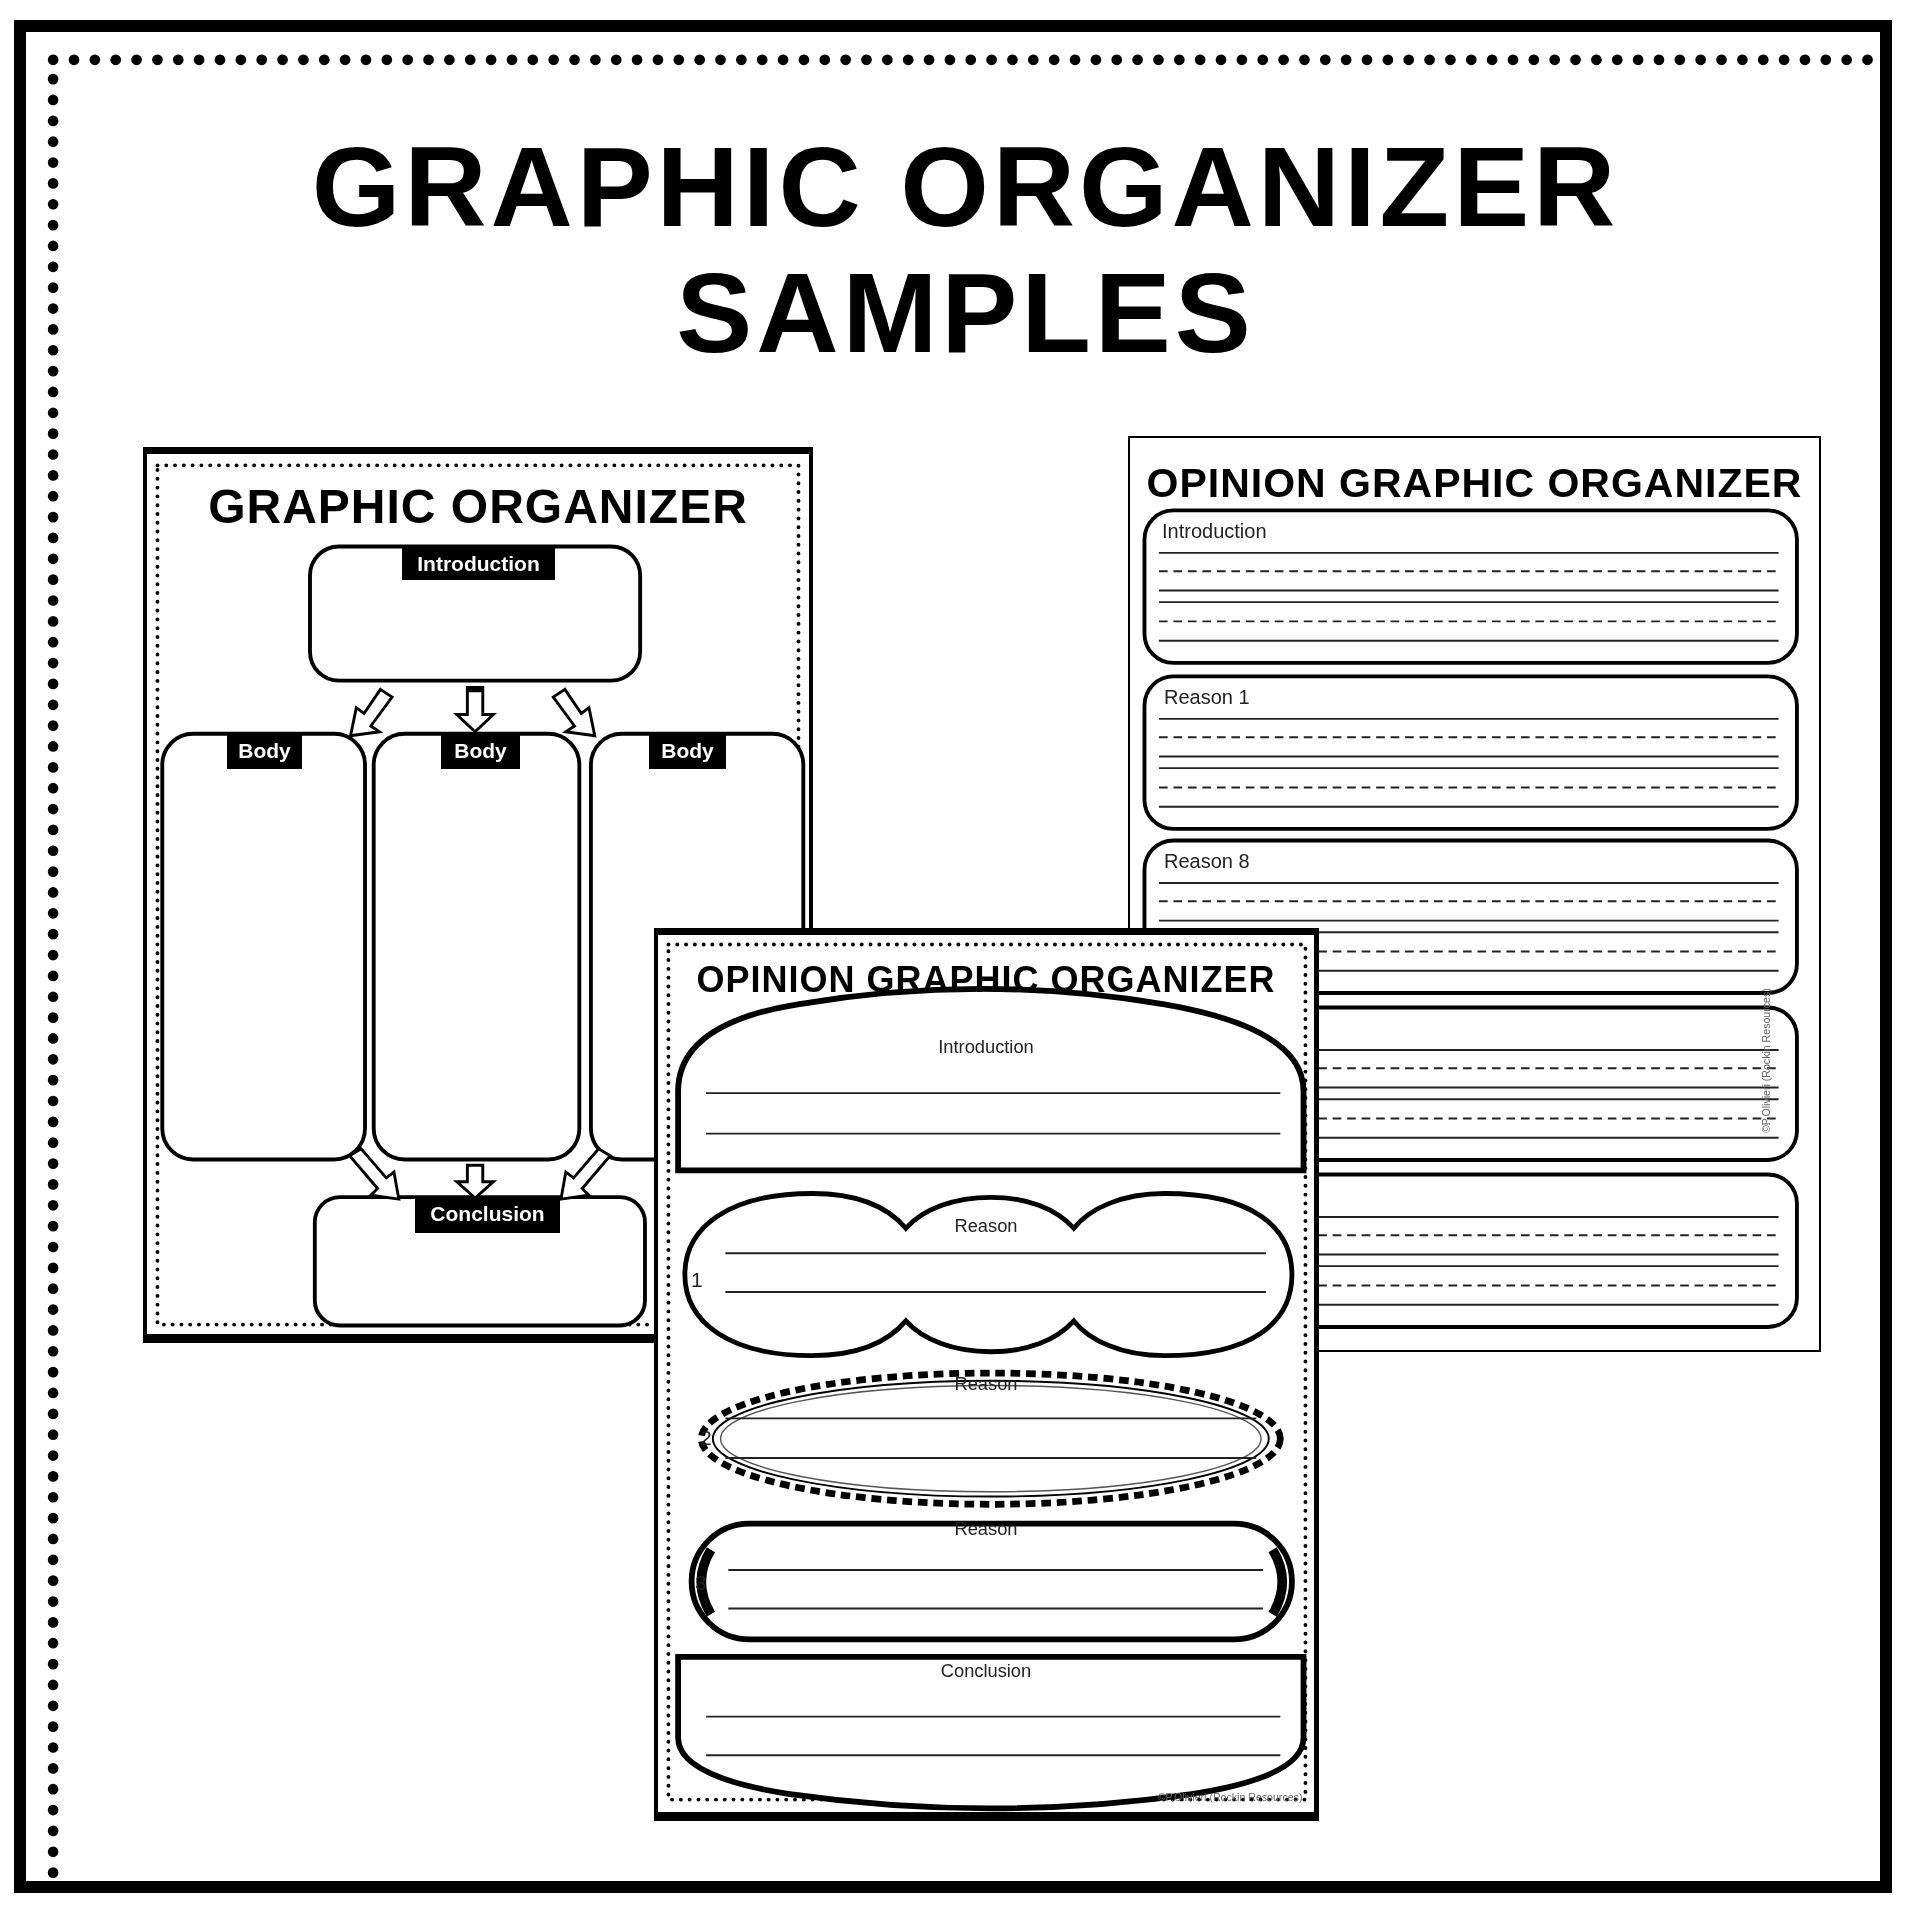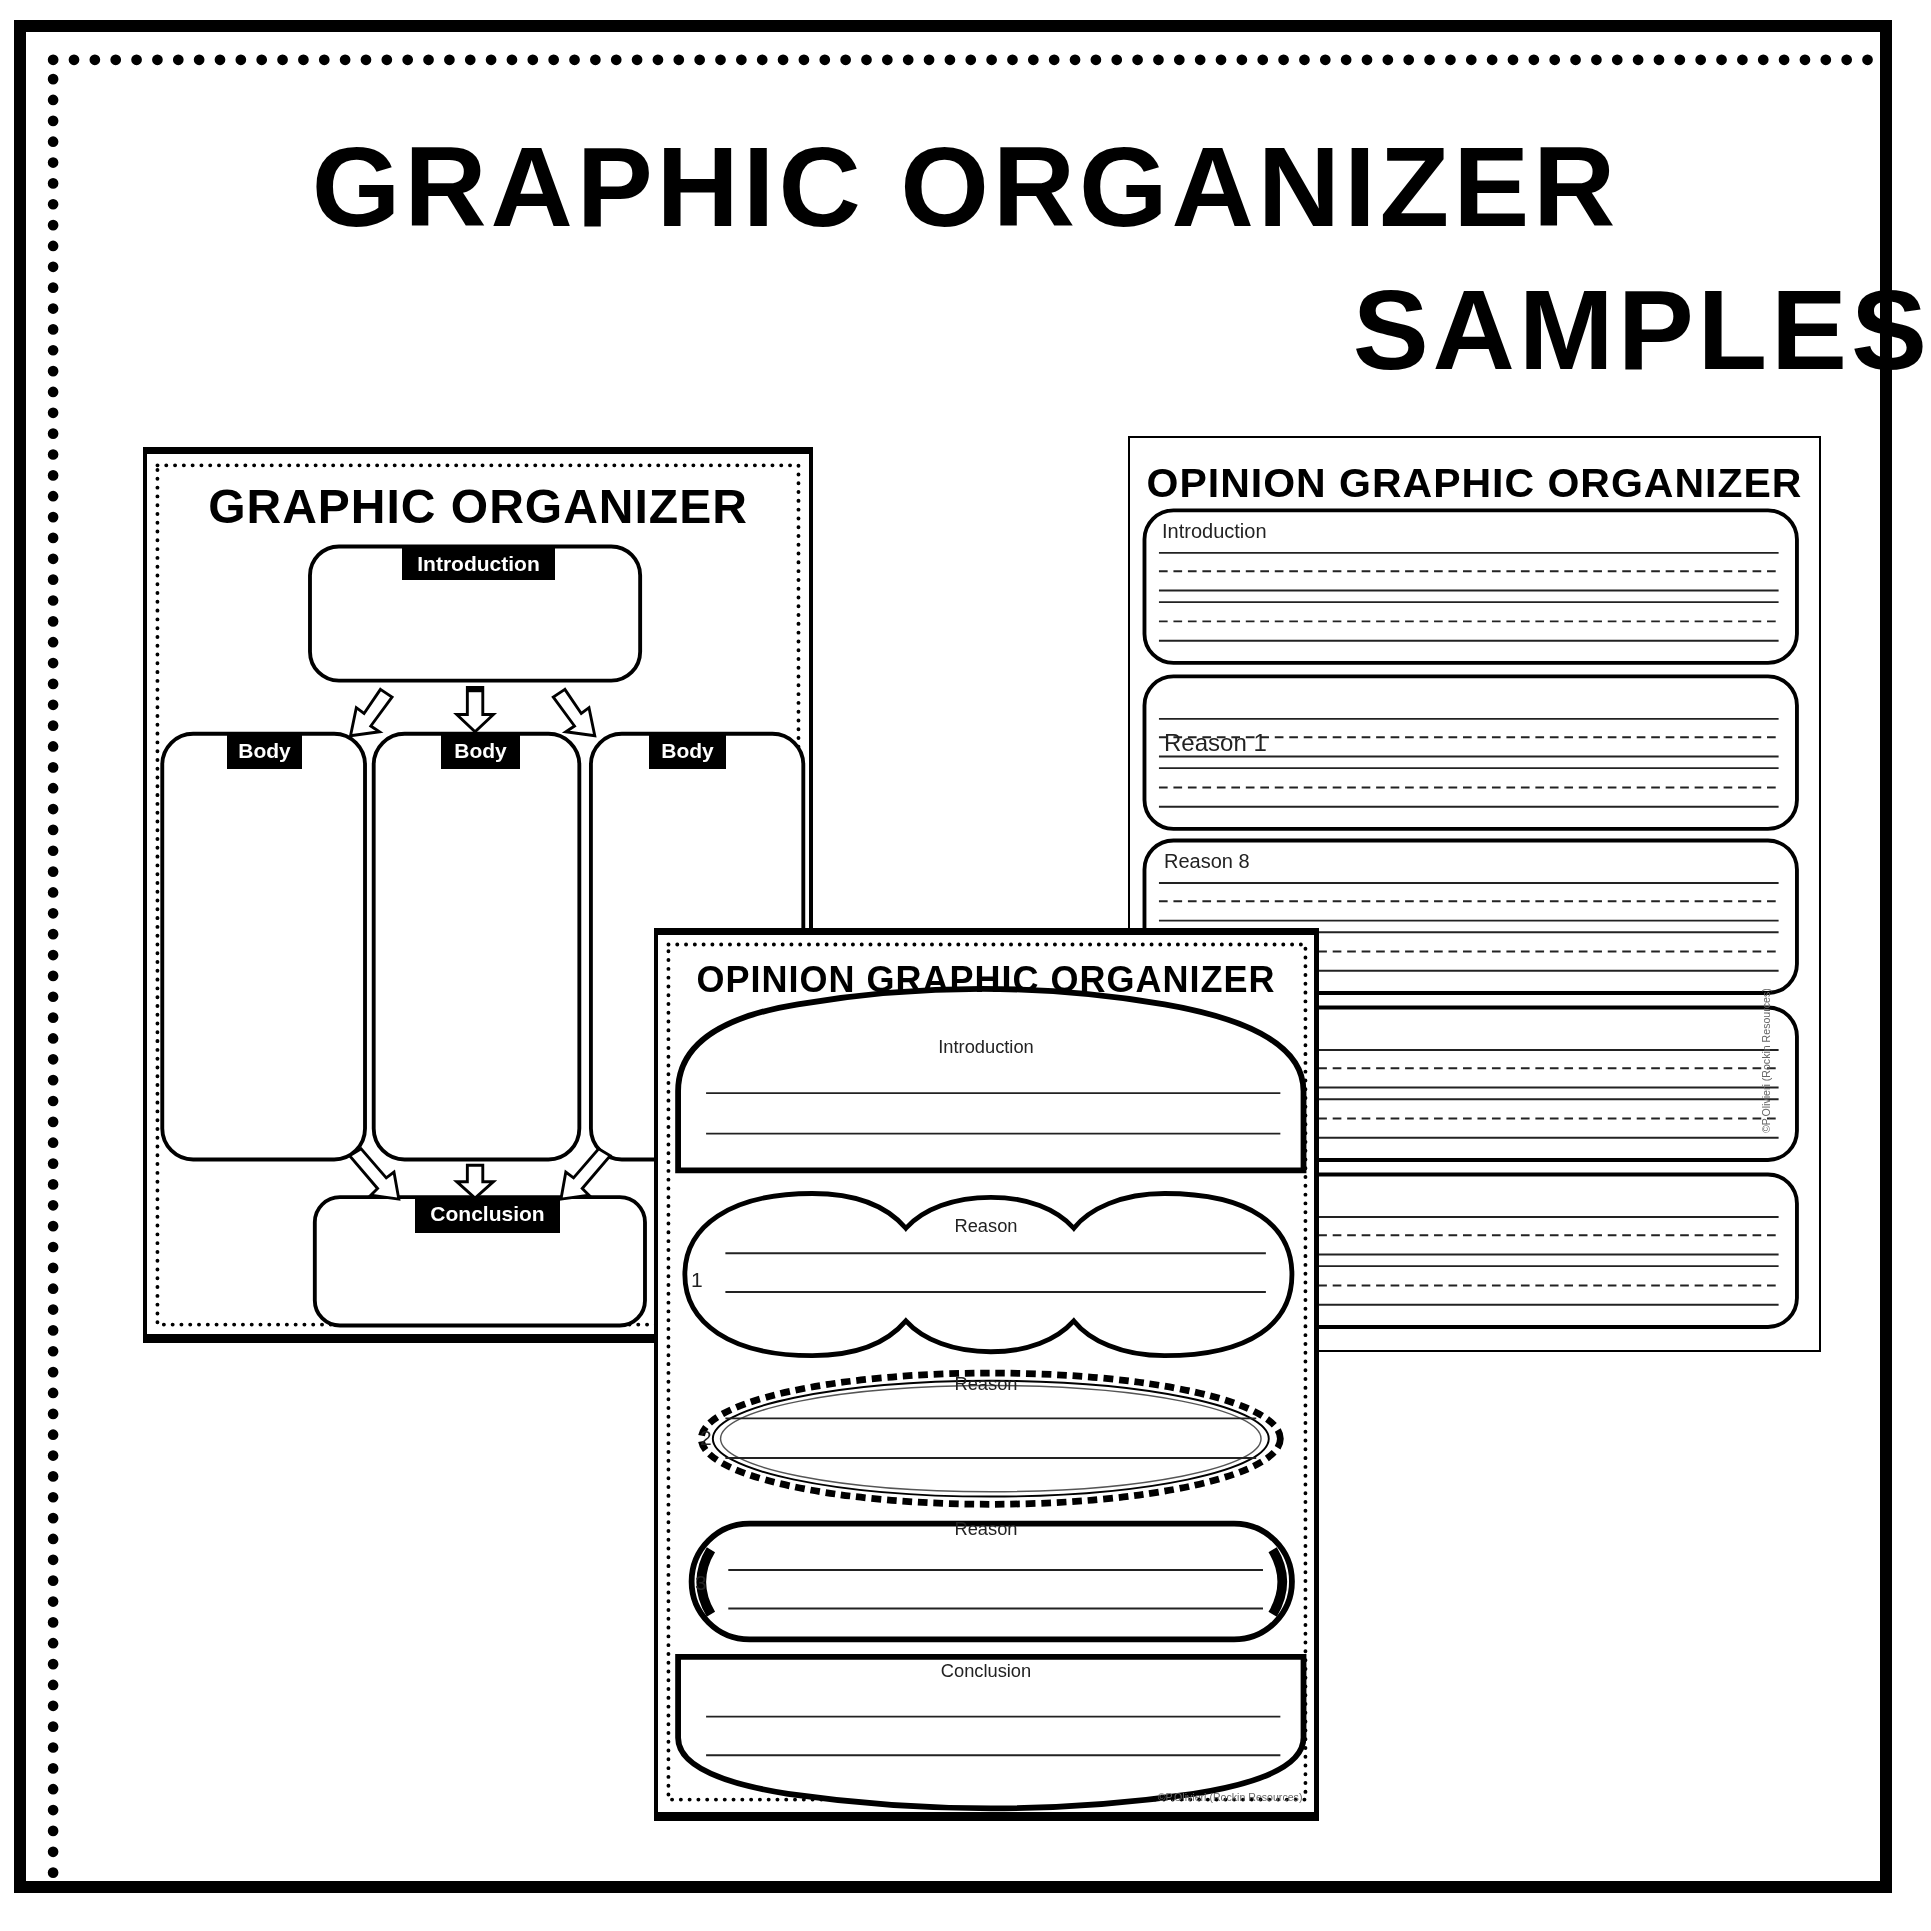--- a/index.html
+++ b/index.html
@@ -23,21 +23,21 @@
 </style>
 </head>
 <body>
 
 <div id="outer-frame" class="abs"></div>
 <svg id="frame-dots" class="abs" width="1931" height="1931" viewBox="0 0 2000 2000">
   <rect x="55" y="62" width="1898" height="1892" fill="none" stroke="#000" stroke-width="11" stroke-linecap="round" stroke-dasharray="0.1 21.5"></rect>
 </svg>
 
 <div class="abs main-title" style="top:130px;">GRAPHIC ORGANIZER</div>
-<div class="abs main-title" style="top:273px;text-align:right;">SAMPLES</div>
+<div class="abs main-title" style="top:256px;">SAMPLES</div>
 
 <div class="sheet" style="left:1128px; top:436px; width:693px; height:916px; border:2.9px solid #000;">
   <div class="sheet-title" style="top:25px; font-size:41px;">OPINION GRAPHIC ORGANIZER</div>
   <svg width="693" height="916" viewBox="0 0 718 949">
     <g fill="none" stroke="#000">
       <rect x="15" y="75" width="676" height="158" rx="30" stroke-width="4"></rect>
       <rect x="15" y="247" width="676" height="158" rx="30" stroke-width="4"></rect>
       <rect x="15" y="417" width="676" height="158" rx="30" stroke-width="4"></rect>
       <rect x="15" y="590" width="676" height="158" rx="30" stroke-width="4"></rect>
       <rect x="15" y="763" width="676" height="158" rx="30" stroke-width="4"></rect>
@@ -74,21 +74,21 @@
 
       <line x1="30" y1="807" x2="672" y2="807"></line>
       <line x1="30" y1="826" x2="672" y2="826" stroke-dasharray="9 6"></line>
       <line x1="30" y1="846" x2="672" y2="846"></line>
       <line x1="30" y1="858" x2="672" y2="858"></line>
       <line x1="30" y1="878" x2="672" y2="878" stroke-dasharray="9 6"></line>
       <line x1="30" y1="898" x2="672" y2="898"></line>
     </g>
   </svg>
   <div class="label-plain" style="left:32px; top:83px; font-size:20px;">Introduction</div>
-  <div class="label-plain" style="left:34px; top:249px; font-size:24px;margin-top:44px;">Reason 1</div>
+  <div class="label-plain" style="left:34px; top:249px; font-size:20px;">Reason 1</div>
   <div class="label-plain" style="left:34px; top:413px; font-size:20px;">Reason 8</div>
   <div class="credit" style="left:631px; top:695px; transform: rotate(-90deg); transform-origin: left top; font-size:10.6px;">©P.Olivieri (Rockin Resources)</div>
 </div>
 
 <div class="sheet" style="left:143px; top:447px; width:670px; height:896px; border-top:7.7px solid #000; border-left:4.8px solid #000; border-bottom:9.7px solid #000; border-right:4.8px solid #000;">
   <svg width="670" height="896" style="left:-4.8px; top:-7.7px;" viewBox="0 0 694 928">
     <rect x="16" y="20" width="664" height="890" fill="none" stroke="#000" stroke-width="4" stroke-linecap="round" stroke-dasharray="0.1 9"></rect>
     <g fill="#fff" stroke="#000" stroke-width="4">
 
       <rect x="174" y="104" width="342" height="139" rx="30"></rect>

